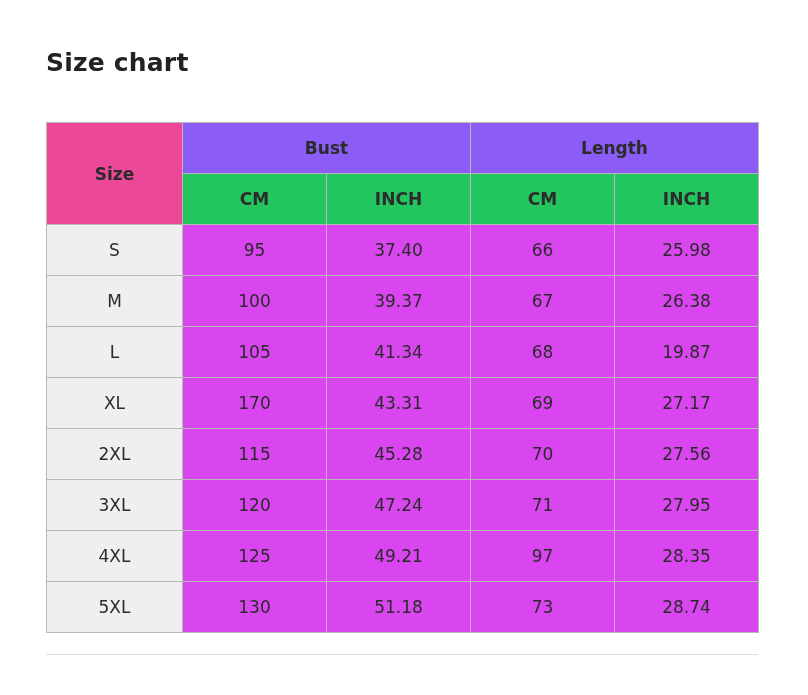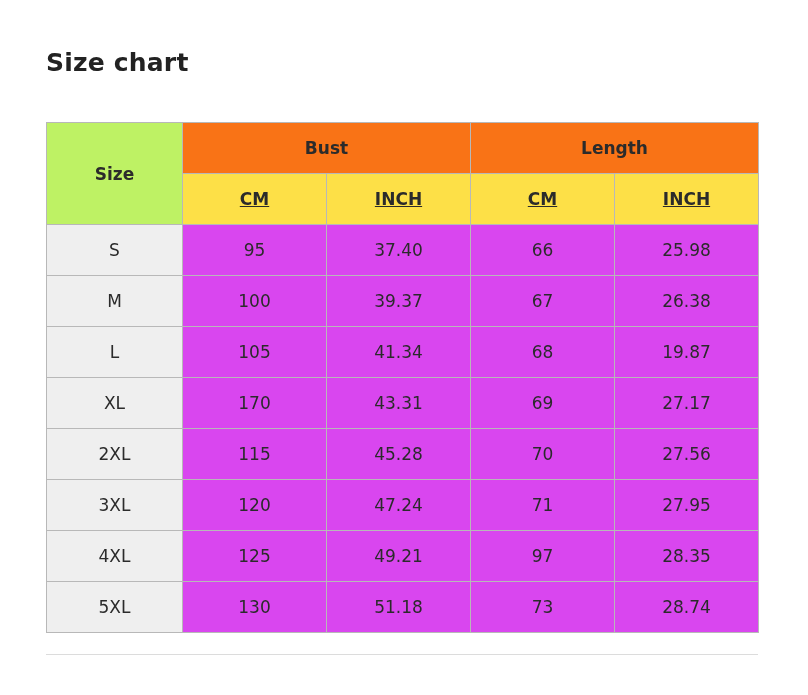--- a/index.html
+++ b/index.html
@@ -46,36 +46,35 @@
     color: #2b2b2b;
     padding: 0;
     height: 50px;
     vertical-align: middle;
   }
   table.size-chart th {
     font-weight: bold;
   }
   
   .hdr-size {
-    background: #bef264;
+    background: #ec4899;
     font-size: 17px;
     font-weight: bold;
   }
   .hdr-group {
-    background: #f97316;
+    background: #8b5cf6;
     font-size: 17px;
     font-weight: bold;
     height: 28px;
   }
   .hdr-unit {
-    background: #fde047;
+    background: #22c55e;
     font-size: 16px;
     font-weight: bold;
     height: 28px;
-    text-decoration: underline;
   }
   .col-size {
     background: #efefef;
     font-weight: bold;
     font-size: 17px;
   }
   .cell-val {
     background: #d946ef;
   }
   

